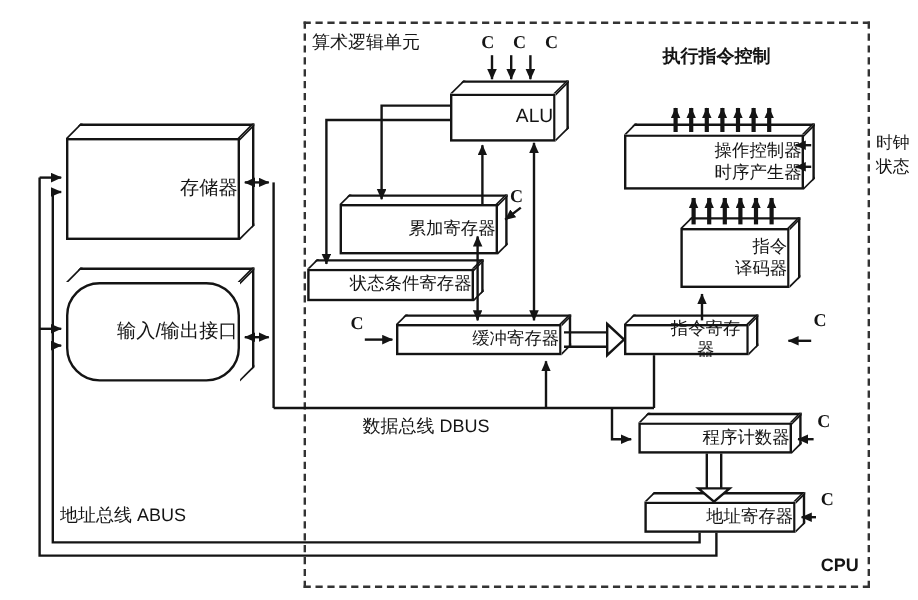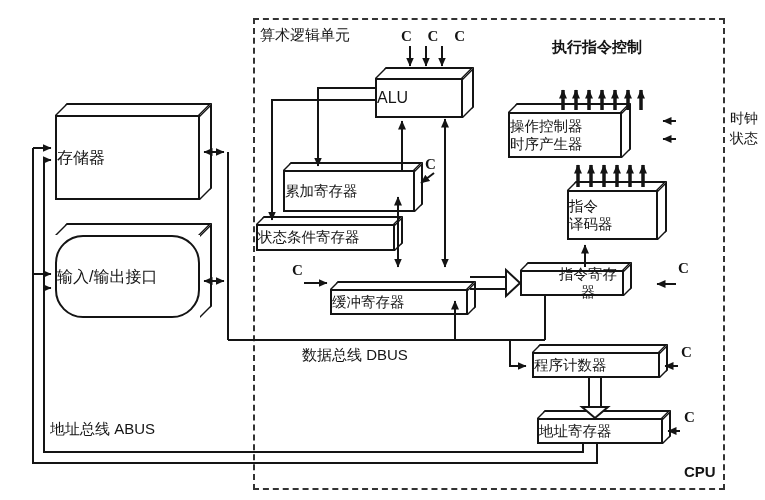--- a/index.html
+++ b/index.html
@@ -4,21 +4,21 @@
 <style>
   html,body{margin:0;padding:0;background:#fff;}
   .stage{
     position:relative;width:765px;height:500px;background:#ffffff;
     font-family:"Liberation Sans","DejaVu Sans",sans-serif;color:#141414;
     overflow:hidden;
   }
   .cpu-border{position:absolute;z-index:1;border:2px dashed #333;background:transparent;}
   .box3d{
     position:absolute;z-index:2;background:#fff;border:2px solid #141414;box-sizing:border-box;
-    display:flex;flex-direction:column;align-items:flex-start;justify-content:center;
+    display:flex;flex-direction:column;align-items:flex-end;justify-content:center;
     text-align:center;line-height:1.25;
   }
   .box3d::before{
     content:'';position:absolute;z-index:-1;left:-2px;top:calc(-1 * var(--d) - 2px);
     width:calc(100% + 4px);height:var(--d);background:#fff;border:2px solid #141414;border-bottom:0;
     transform:skewX(-45deg);transform-origin:bottom left;box-sizing:border-box;
   }
   .box3d::after{
     content:'';position:absolute;z-index:-1;top:-2px;right:calc(-1 * var(--d) - 2px);
     width:var(--d);height:calc(100% + 4px);background:#fff;border:2px solid #141414;border-left:0;
@@ -52,34 +52,34 @@
   </div>
 
   <div class="box3d f14" style="left:283px;top:170px;width:132px;height:42px;--d:8px;">
     <span>累加寄存器</span>
   </div>
 
   <div class="box3d f14" style="left:256px;top:224px;width:139px;height:27px;--d:8px;">
     <span>状态条件寄存器</span>
   </div>
 
-  <div class="box3d f14" style="left:330px;top:270px;width:138px;height:26px;margin-top:19px;--d:8px;">
+  <div class="box3d f14" style="left:330px;top:270px;width:138px;height:26px;--d:8px;">
     <span>缓冲寄存器</span>
   </div>
 
   <div class="box3d f14" style="left:520px;top:270px;width:104px;height:26px;padding-left:32px;--d:8px;">
     <span>指令寄存器</span>
   </div>
 
   <div class="box3d f14" style="left:567px;top:190px;width:91px;height:50px;--d:9px;">
     <span>指令</span>
     <span>译码器</span>
   </div>
 
-  <div class="box3d f14" style="left:508px;top:112px;width:114px;height:46px;--d:9px;">
+  <div class="box3d f14" style="left:520px;top:112px;width:150px;height:46px;--d:9px;">
     <span>操作控制器</span>
     <span>时序产生器</span>
   </div>
 
   <div class="box3d f14" style="left:532px;top:352px;width:128px;height:26px;--d:8px;">
     <span>程序计数器</span>
   </div>
 
   <div class="box3d f14" style="left:537px;top:418px;width:126px;height:26px;--d:8px;">
     <span>地址寄存器</span>

